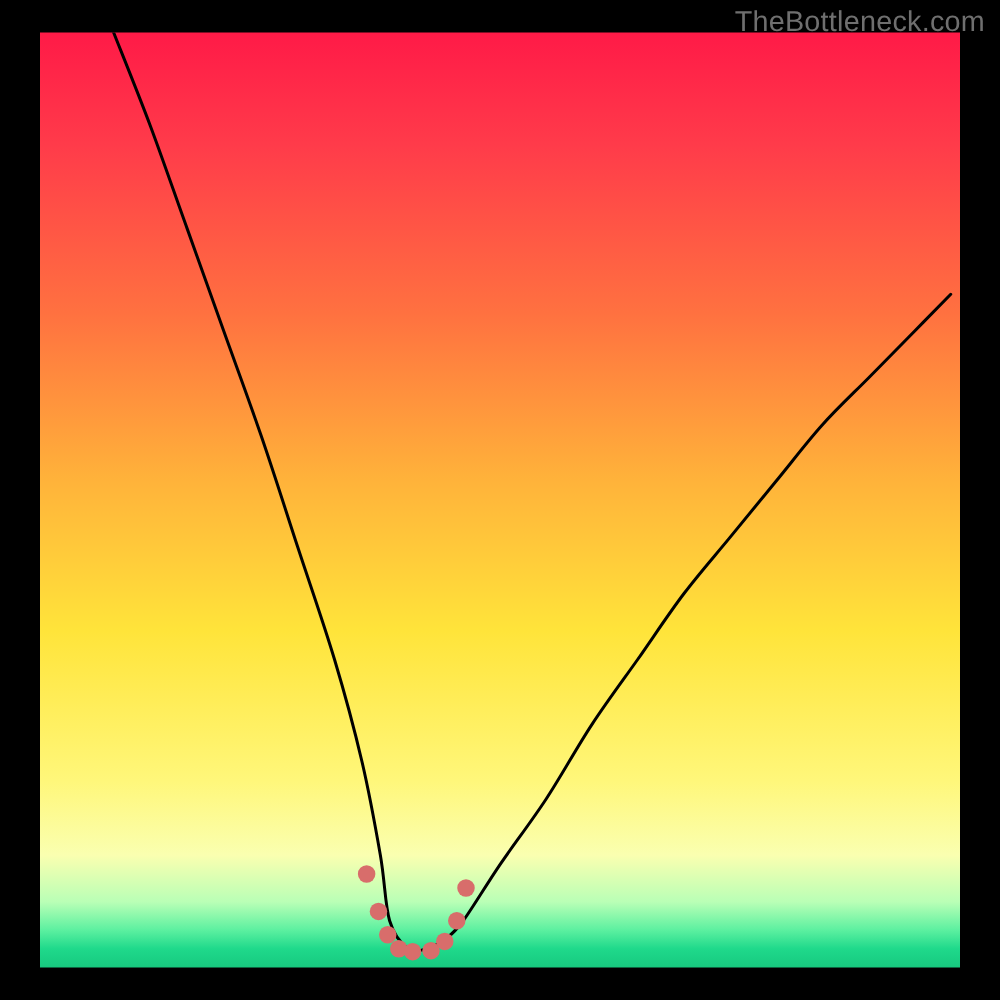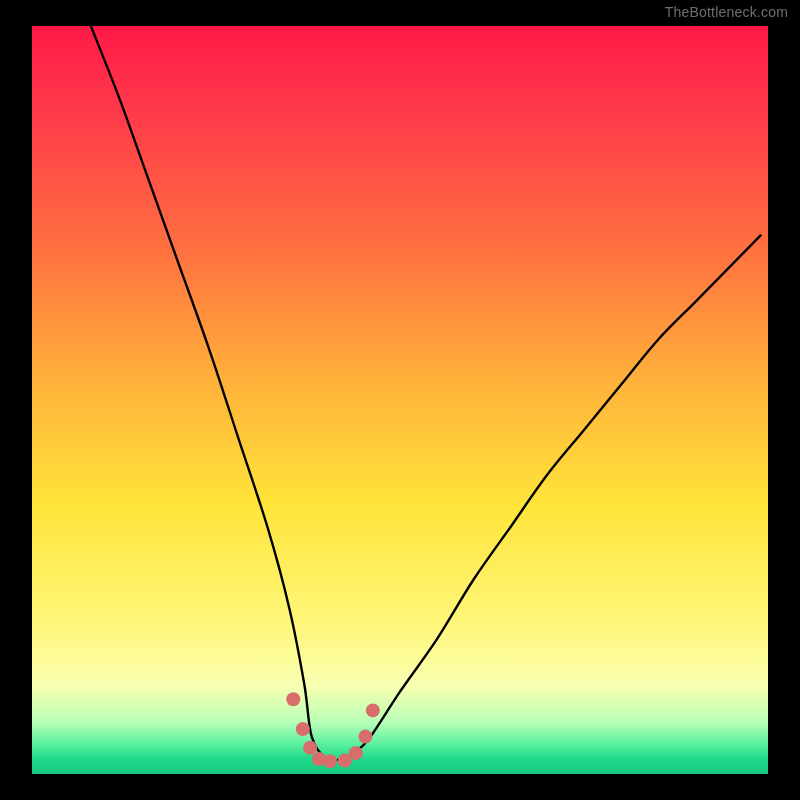--- a/index.html
+++ b/index.html
@@ -39,21 +39,21 @@
       #5cf0a0 96%,
       #1fd98b 98%,
       #17c97f 100%
     );
   }
   .watermark {
     position: absolute;
     top: 4px;
     right: 12px;
     color: #6f6f6f;
-    font-size: 14px;
+    font-size: 23px;
     font-weight: 400;
     letter-spacing: 0.2px;
     user-select: none;
   }
   svg.curves {
     position: absolute;
     left: 0;
     top: 0;
     width: 736px;
     height: 748px;

